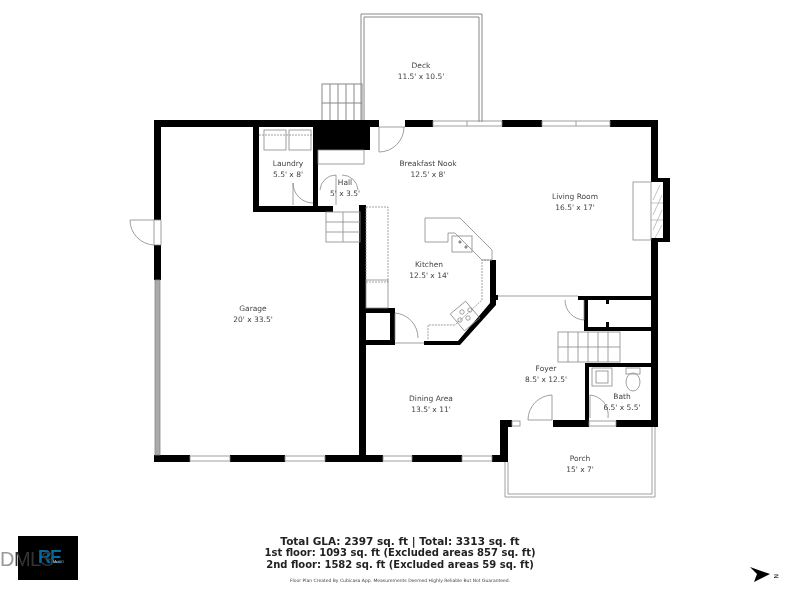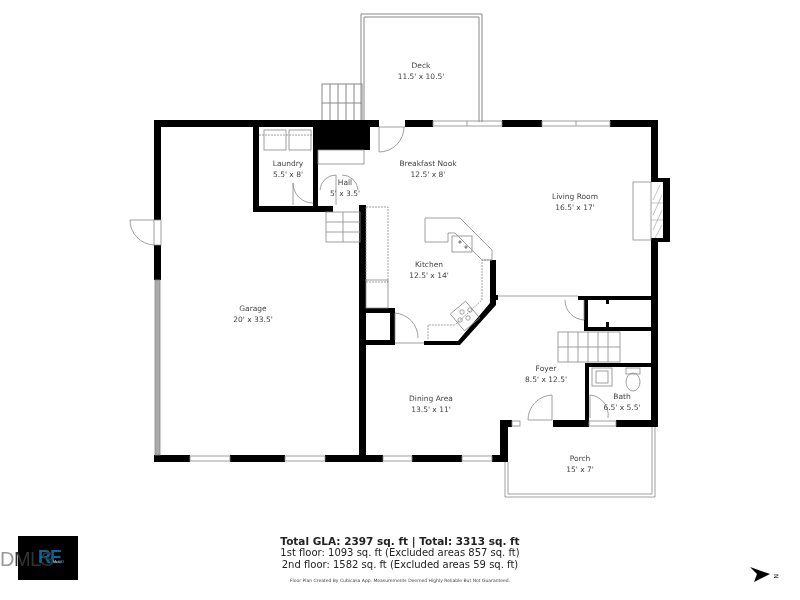--- a/index.html
+++ b/index.html
@@ -1,21 +1,21 @@
 <!DOCTYPE html>
 <html><head>
 <meta charset="utf-8">
 <style>
   html,body{margin:0;padding:0;background:#fff;}
   body{width:800px;height:600px;position:relative;overflow:hidden;font-family:"DejaVu Sans",sans-serif;}
   #plan{position:absolute;left:0;top:0;width:800px;height:600px;}
   .room-label{font-family:"DejaVu Sans",sans-serif;font-size:7.5px;fill:#444;text-anchor:middle;}
   .totals{position:absolute;left:0;width:800px;text-align:center;top:535px;color:#222;}
   .totals .gla{font-family:"DejaVu Sans",sans-serif;font-weight:bold;font-size:10.5px;line-height:12px;}
-  .totals .floor{font-family:"DejaVu Sans",sans-serif;font-size:10px;line-height:12px;}
+  .totals .floor{font-family:"DejaVu Sans",sans-serif;font-size:10px;line-height:12px;font-weight:bold;}
   .totals .disclaimer{font-family:"DejaVu Sans",sans-serif;font-size:4.5px;line-height:8px;margin-top:6px;color:#444;}
   .logo{position:absolute;left:18px;top:536px;width:60px;height:44px;background:#000;}
   .logo .re{position:absolute;left:20px;top:11px;font-family:"Liberation Sans",sans-serif;font-weight:bold;font-size:18px;color:#0369a1;letter-spacing:-1px;}
   .logo .co{position:absolute;left:33px;top:23px;font-family:"Liberation Sans",sans-serif;font-size:4px;color:#aaa;}
   .dmls{position:absolute;left:0px;top:548px;font-family:"Liberation Sans",sans-serif;font-size:20px;color:#333;letter-spacing:-0.5px;}
   .dmls .d{color:#999;}
   .north{position:absolute;left:748px;top:564px;}
 </style>
 </head>
 <body>

